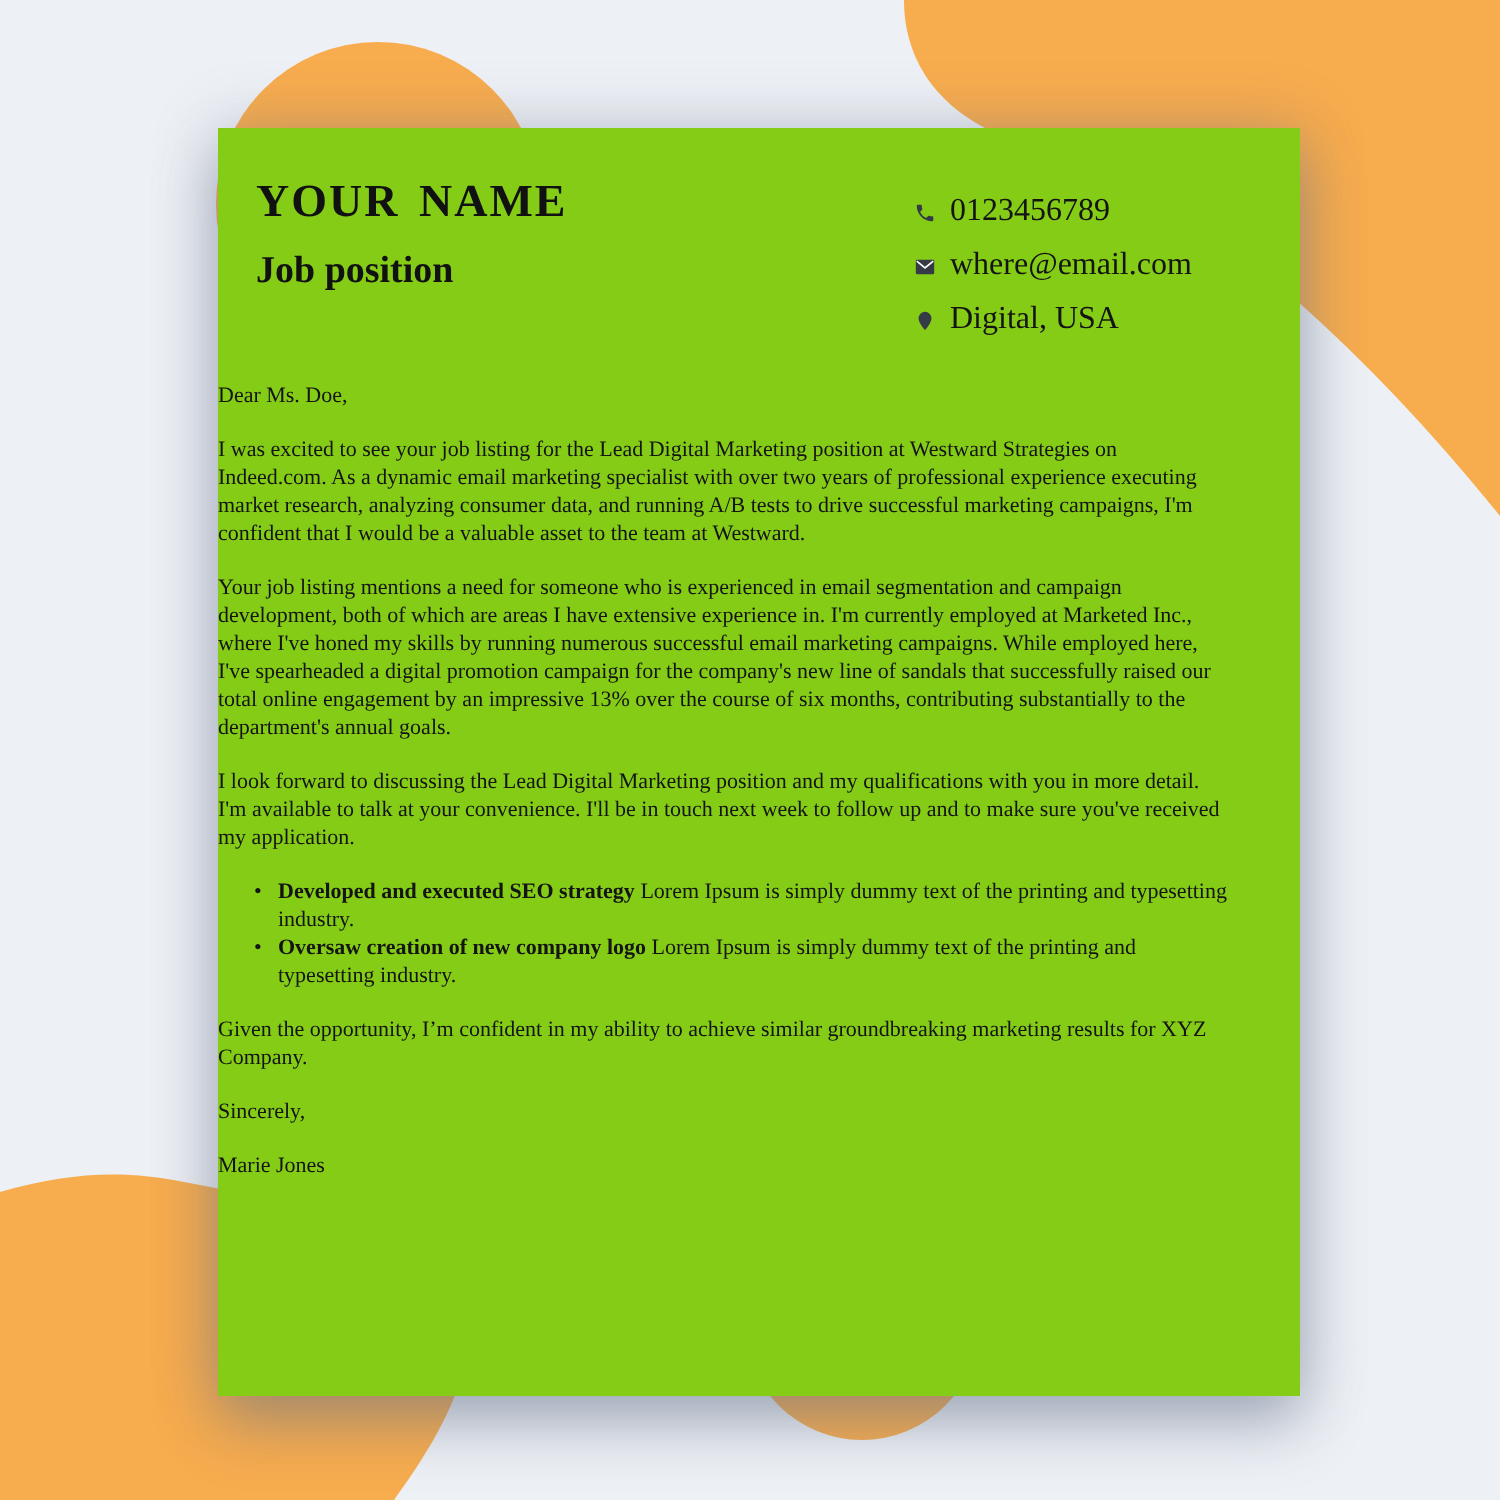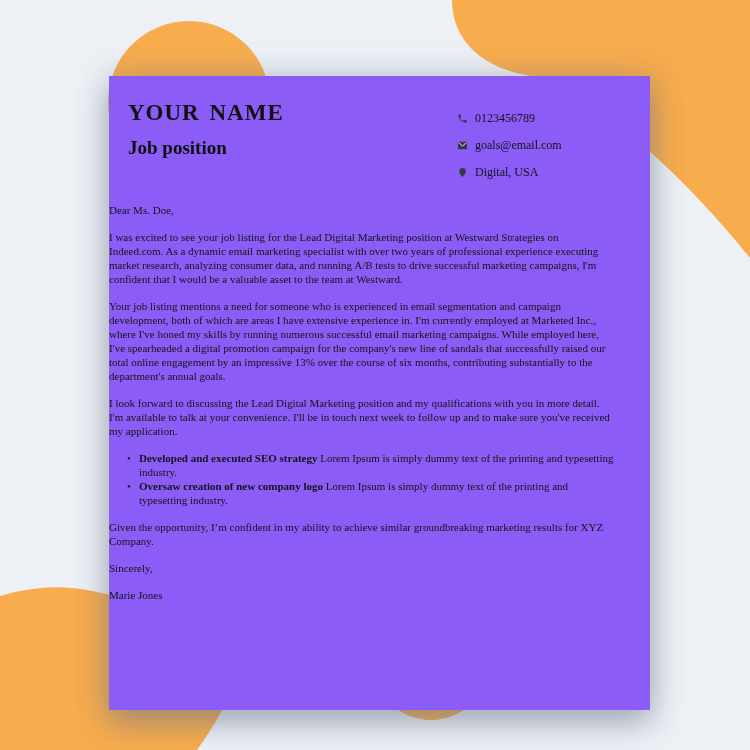--- a/index.html
+++ b/index.html
@@ -4,36 +4,36 @@
 <style>
   html,body { margin:0; padding:0; }
   .stage {
     position:relative; width:750px; height:750px;
     background:#edf0f5; overflow:hidden;
     font-family:"Liberation Serif","DejaVu Serif",serif;
     color:#141414;
   }
   .shapes { position:absolute; inset:0; }
   .paper {
-    position:absolute; left:109px; top:76px; width:541px; height:634px;
-    background:#8b5cf6;
+    position:absolute; left:109px; top:64px; width:541px; height:634px;
+    background:#84cc16;
     box-shadow:0 14px 28px rgba(99,112,135,.45), 0 0 30px rgba(99,112,135,.28);
   }
   .header { position:relative; padding:25px 0 0 19px; }
   .name {
     margin:0; font-size:23px; line-height:1; font-weight:bold;
     letter-spacing:1px; word-spacing:3px; color:#111;
   }
   .job {
     margin:14px 0 0 0; font-size:19px; line-height:1; font-weight:bold; color:#111;
   }
   .contact { position:absolute; top:35px; left:348px; }
   .contact-row { display:flex; align-items:center; gap:7px; height:14px; margin-bottom:13px; }
   .contact-row svg { flex:0 0 auto; }
-  .contact-row span { font-size:12px; line-height:1; }
+  .contact-row span { font-size:16px; line-height:1; }
   .body {
     margin-top:46px; width:507px;
     font-size:11px; line-height:14px;
   }
   .body p { margin:0 0 13px 0; white-space:pre-line; }
   .bullets { margin:0 0 13px 0; padding-left:18px; }
   .bullet-item { display:flex; }
   .bullet-dot { flex:0 0 12px; width:12px; }
   .bullet-text { white-space:pre-line; }
   .bullet-text b { font-weight:bold; }
@@ -61,21 +61,21 @@
           <svg width="11" height="11" viewBox="0 0 24 24">
             <path d="M6.62 10.79a15.05 15.05 0 0 0 6.59 6.59l2.2-2.2a1 1 0 0 1 1.01-.24c1.12.37 2.33.57 3.58.57a1 1 0 0 1 1 1V20a1 1 0 0 1-1 1C10.61 21 3 13.39 3 4a1 1 0 0 1 1-1h3.5a1 1 0 0 1 1 1c0 1.25.2 2.45.57 3.57a1 1 0 0 1-.25 1.02l-2.2 2.2Z" fill="#343B46"></path>
           </svg>
           <span>0123456789</span>
         </div>
         <div class="contact-row">
           <svg width="11" height="11" viewBox="0 0 24 24">
             <rect x="2" y="4" width="20" height="16" rx="1.5" fill="#343B46"></rect>
             <path d="M3 5.5 12 13l9-7.5" stroke="#ffffff" stroke-width="1.8" fill="none"></path>
           </svg>
-          <span>goals@email.com</span>
+          <span>where@email.com</span>
         </div>
         <div class="contact-row">
           <svg width="11" height="11" viewBox="0 0 24 24">
             <path d="M12 2a7 7 0 0 0-7 7c0 5.25 7 13 7 13s7-7.75 7-13a7 7 0 0 0-7-7Z" fill="#343B46"></path>
           </svg>
           <span>Digital, USA</span>
         </div>
       </div>
     </div>
 

